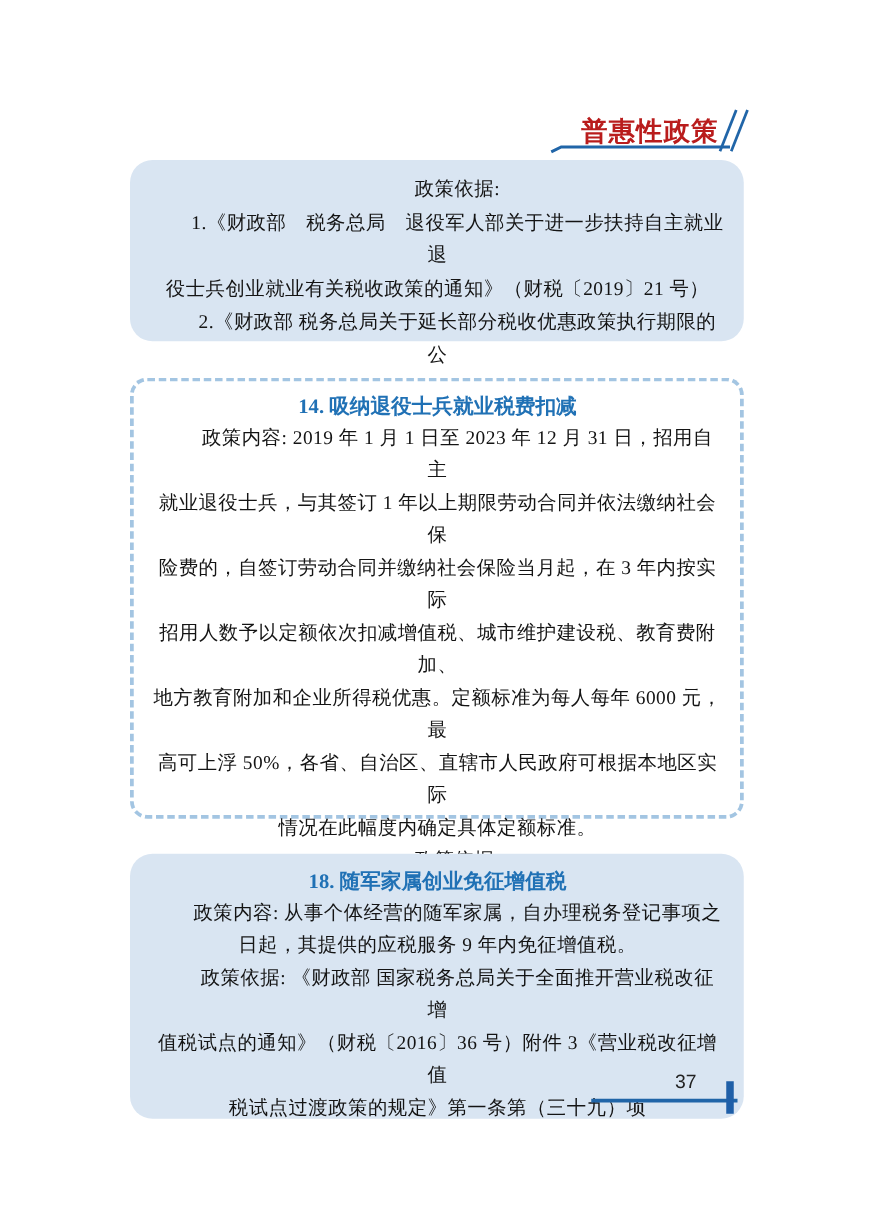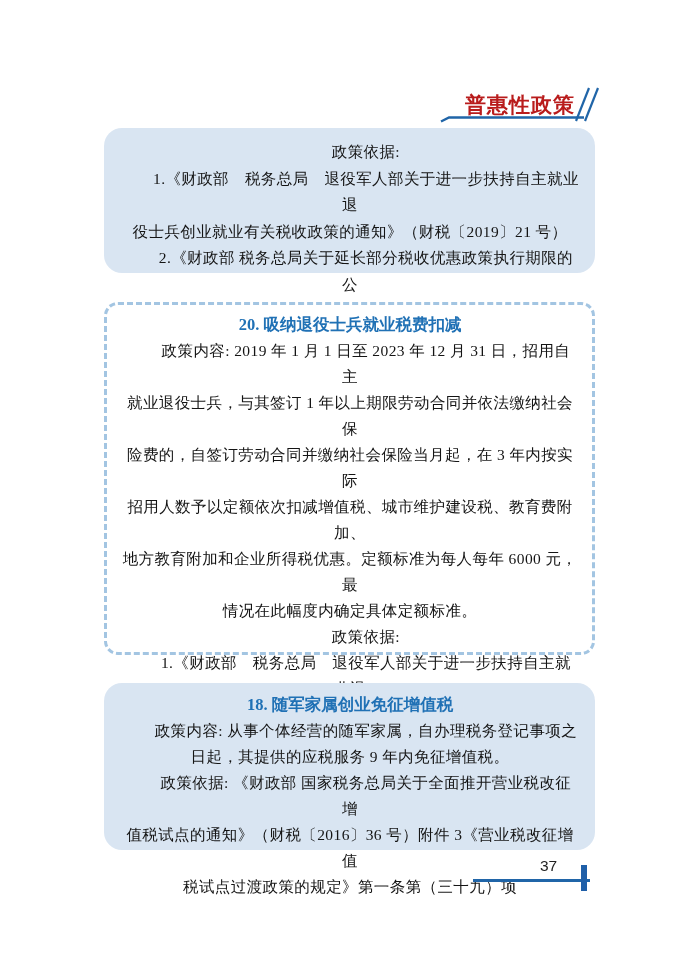--- a/index.html
+++ b/index.html
@@ -14,21 +14,21 @@
     position:absolute;right:33px;top:7px;font-size:21px;font-weight:bold;
     color:#b91c1c;letter-spacing:1px;white-space:nowrap;
   }
   .hdr svg{position:absolute;left:0;top:0;}
   
   .box{position:absolute;left:104px;width:491px;box-sizing:border-box;text-align:center;}
   .box.filled{background:#D9E5F2;border-radius:18px;}
   .box.dashed{background:#ffffff;border:3px dashed #A3C5E2;border-radius:14px;}
   #box1{top:128px;height:145px;padding:11px 16px 0 17px;}
   #box2{top:302px;height:353px;padding:7px 14px 0 15px;}
-  #box3{top:683px;height:167px;padding:9px 16px 0 17px;}
+  #box3{top:683px;height:212px;padding:9px 16px 0 17px;}
   .box-title{
     font-size:16.5px;font-weight:bold;color:#2071B5;
     line-height:26px;white-space:pre-wrap;
   }
   .line{
     font-size:15.5px;line-height:26px;color:#141414;
     white-space:pre-wrap;letter-spacing:0.4px;
   }
   #box1 .line{line-height:26.5px;}
   
@@ -55,27 +55,28 @@
   <div>
       <div class="line">　　政策依据:</div>
       <div class="line">　　1.《财政部　税务总局　退役军人部关于进一步扶持自主就业退</div>
       <div class="line">役士兵创业就业有关税收政策的通知》（财税〔2019〕21 号）</div>
       <div class="line">　　2.《财政部 税务总局关于延长部分税收优惠政策执行期限的公</div>
       <div class="line">告》（2022 年第 4 号）</div>
     </div>
 </div>
 
 <div id="box2" class="box dashed">
-  <div class="box-title">20. 吸纳退役士兵就业税费扣减</div>
+  <div class="box-title">14. 吸纳退役士兵就业税费扣减</div>
   <div>
       <div class="line">　　政策内容: 2019 年 1 月 1 日至 2023 年 12 月 31 日，招用自主</div>
       <div class="line">就业退役士兵，与其签订 1 年以上期限劳动合同并依法缴纳社会保</div>
       <div class="line">险费的，自签订劳动合同并缴纳社会保险当月起，在 3 年内按实际</div>
       <div class="line">招用人数予以定额依次扣减增值税、城市维护建设税、教育费附加、</div>
       <div class="line">地方教育附加和企业所得税优惠。定额标准为每人每年 6000 元，最</div>
+      <div class="line">高可上浮 50%，各省、自治区、直辖市人民政府可根据本地区实际</div>
       <div class="line">情况在此幅度内确定具体定额标准。</div>
       <div class="line">　　政策依据:</div>
       <div class="line">　　1.《财政部　税务总局　退役军人部关于进一步扶持自主就业退</div>
       <div class="line">役士兵创业就业有关税收政策的通知》（财税〔2019〕21 号）</div>
       <div class="line">　　2.《财政部 税务总局关于延长部分税收优惠政策执行期限的公</div>
       <div class="line">告》（2022 年第 4 号）</div>
     </div>
 </div>
 
 <div id="box3" class="box filled">

